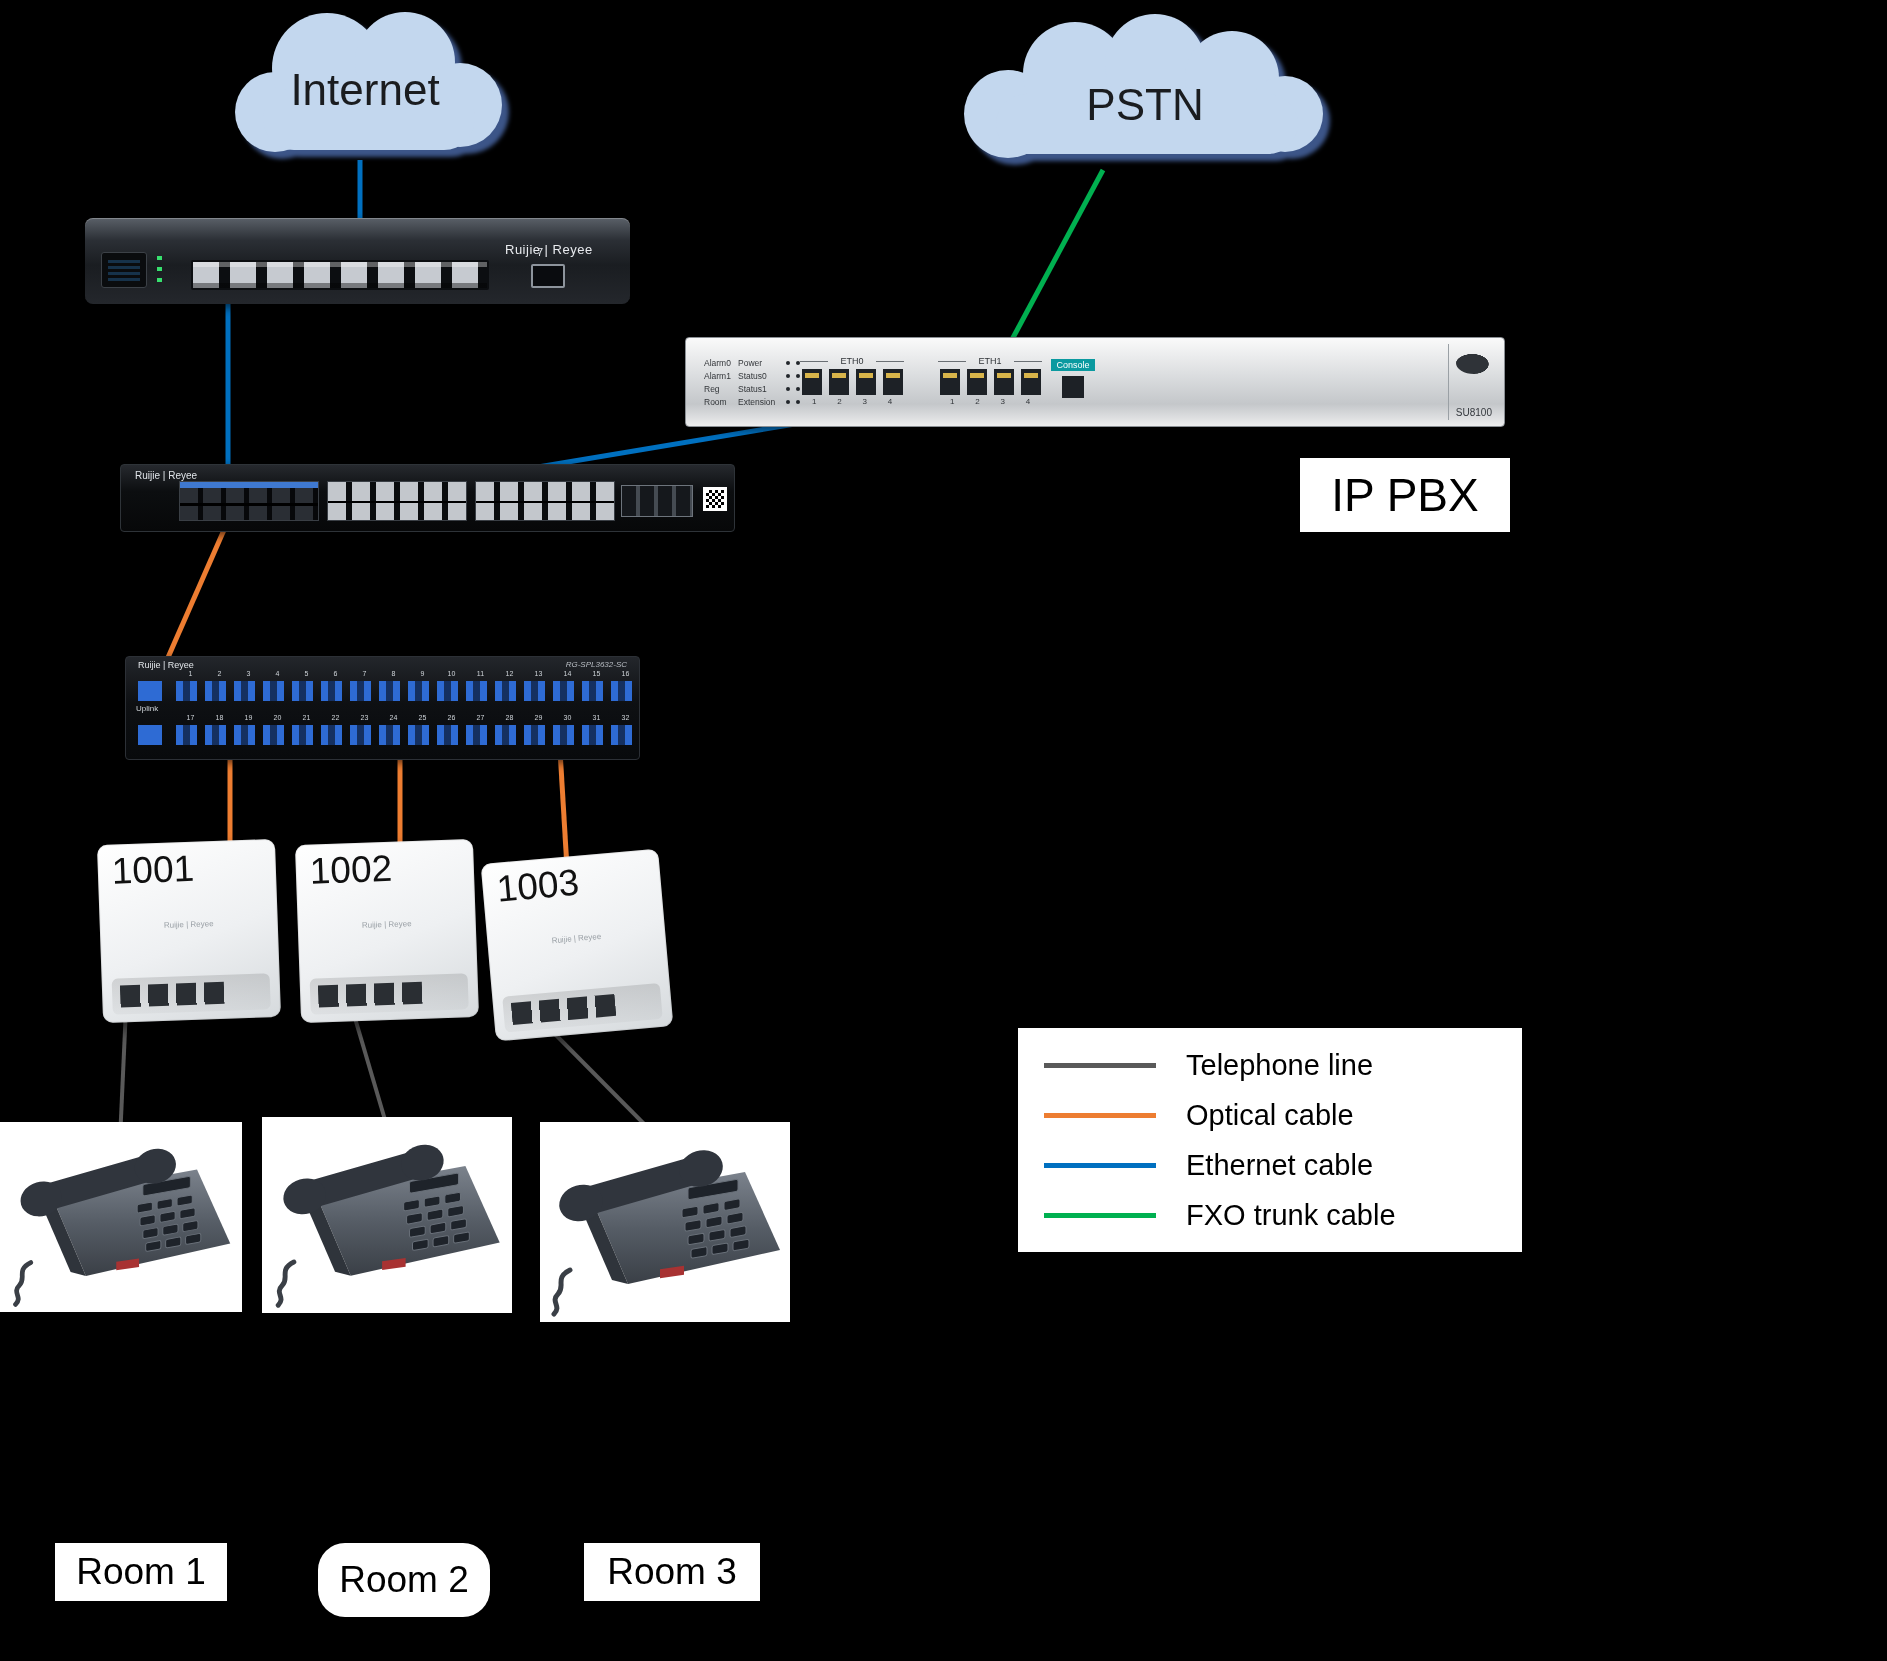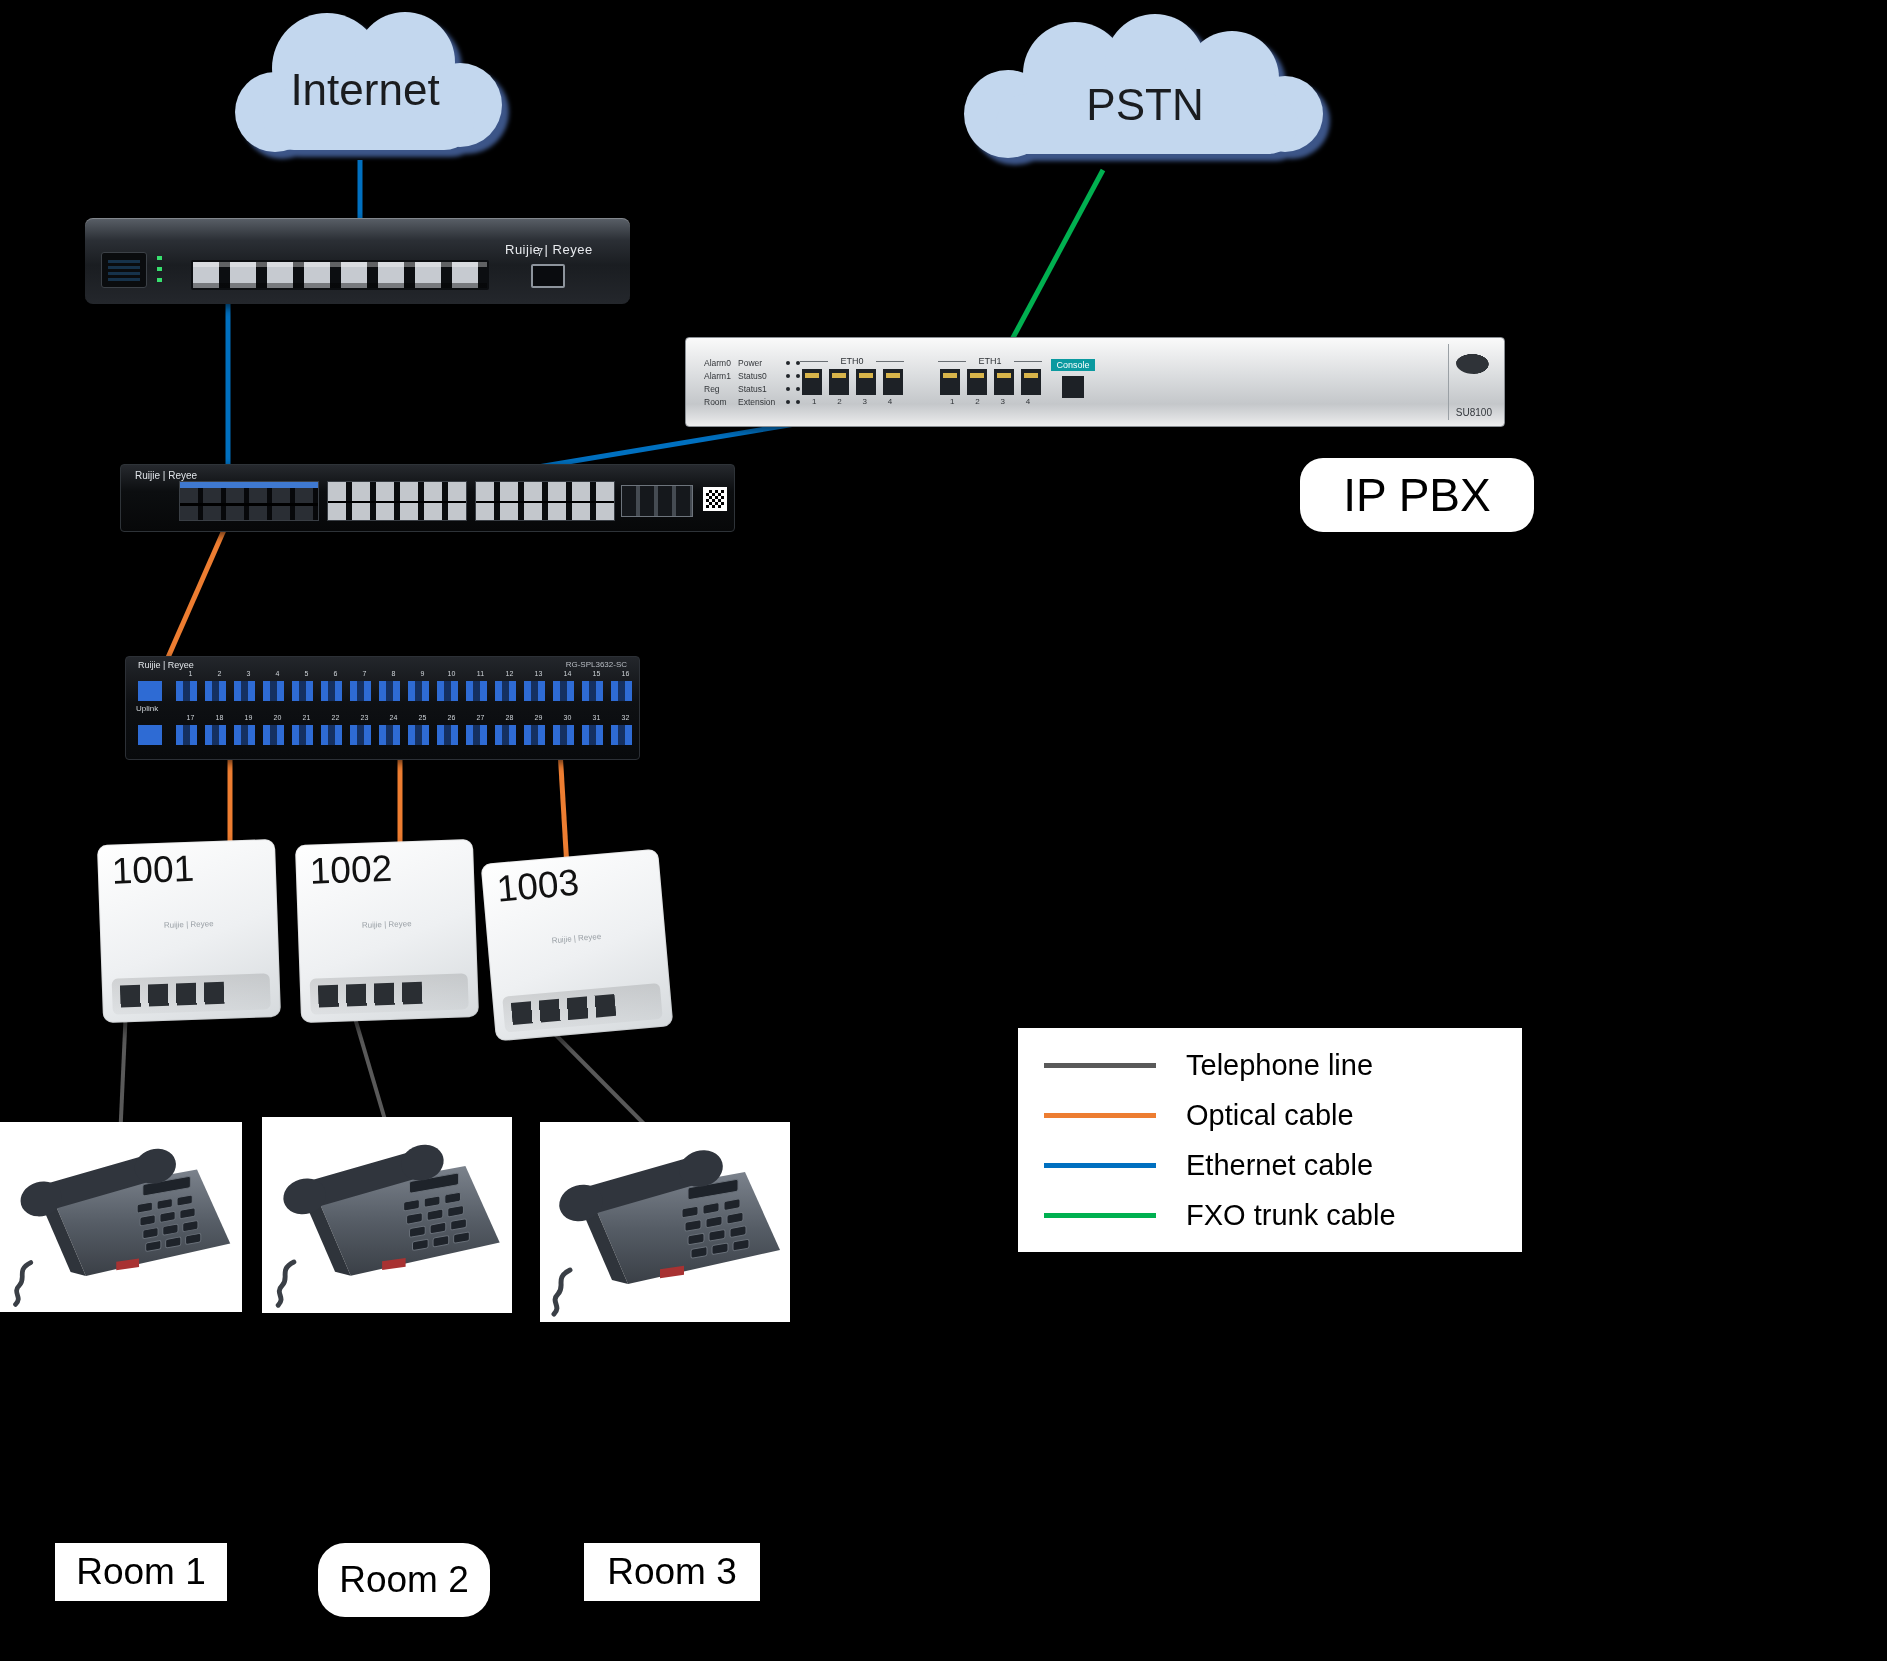--- a/index.html
+++ b/index.html
@@ -57,22 +57,22 @@
   .eth-title::before { left:2px; } .eth-title::after { right:2px; }
   .eth-ports { width:101px; height:26px; margin:3px auto 0;
     background-image:repeating-linear-gradient(90deg,transparent 0 3px,#d8b44a 3px 17px,transparent 17px 27px),
       repeating-linear-gradient(90deg,#1d2126 0 20px,transparent 20px 27px);
     background-size:101px 5px,101px 100%; background-position:0 4px,0 0; background-repeat:no-repeat,repeat; }
   .eth-nums { display:flex; width:101px; margin:2px auto 0; }
   .eth-nums .pn { width:27px; font-size:8px; color:#2f3337; text-align:center; }
   .console { position:absolute; left:362px; top:16px; width:50px; text-align:center; }
   .console-tag { display:inline-block; font-size:9px; color:#fff; background:#0b9aa0; border-radius:0; padding:1px 5px; }
   .console-port { width:22px; height:22px; margin:4px auto 0; background:#1d2126; }
-  .pbx-label-box { left:1300px; top:458px; width:234px; height:74px; background:#fff; display:flex; align-items:center; justify-content:center;
-    font-size:46px; color:#000;border-radius:23px; }
+  .pbx-label-box { left:1300px; top:458px; width:210px; height:74px; background:#fff; display:flex; align-items:center; justify-content:center;
+    font-size:46px; color:#000; }
 
   
   .switch { left:120px; top:464px; width:615px; height:68px; border-radius:4px; border:1px solid #2e3338;
     background:linear-gradient(180deg,#26292e,#0c0e10 40%,#070809);
     box-shadow:0 3px 8px rgba(0,0,0,.6); }
   .switch-brand { position:absolute; left:14px; top:5px; color:#dfe3e8; font-size:10px; white-space:nowrap; }
   .switch-sfp { position:absolute; left:58px; top:16px; width:140px; height:40px; border:1px solid #3a3f45;
     background-image:linear-gradient(180deg,#3f79d0 0 6px,transparent 6px),
       linear-gradient(180deg,transparent 0 21px,#000 21px 24px,transparent 24px),
       repeating-linear-gradient(90deg,#2a2e34 0 18px,#07080a 18px 23px); }
@@ -84,21 +84,21 @@
     background:repeating-linear-gradient(90deg,#15181c 0 14px,#454b52 14px 18px); }
   .switch-qr { position:absolute; left:582px; top:22px; width:24px; height:24px; background:#fff; }
   .switch-qr::after { content:""; position:absolute; left:3px; top:3px; right:3px; bottom:3px;
     background:repeating-conic-gradient(#000 0 25%,#fff 0 50%) 0 0/6px 6px; }
 
   
   .splitter { left:125px; top:656px; width:515px; height:104px; border-radius:4px; border:1px solid #2c3036;
     background:linear-gradient(180deg,#23262b,#0e1013 45%,#080a0c);
     box-shadow:0 3px 8px rgba(0,0,0,.6); }
   .splitter-brand { position:absolute; left:12px; top:3px; color:#e2e6ea; font-size:9px; white-space:nowrap; }
-  .splitter-model { position:absolute; right:12px; top:3px; color:#b8bdc3; font-size:8px; }
+  .splitter-model { position:absolute; right:12px; top:3px; color:#b8bdc3; font-size:8px;font-style:italic; }
   .split-nums { position:absolute; left:50px; width:464px; display:flex; }
   .split-nums .pn { width:29px; text-align:center; font-size:7px; color:#cfd4d9; }
   .nums-top { top:13px; } .nums-bottom { top:57px; }
   .split-row { position:absolute; left:50px; width:464px; height:20px;
     background-image:repeating-linear-gradient(90deg,transparent 0 7px,rgba(0,0,0,.55) 7px 14px,transparent 14px 29px),
       repeating-linear-gradient(90deg,#2e6bd4 0 21px,transparent 21px 29px); }
   .row-top { top:24px; } .row-bottom { top:68px; }
   .uplink-ports { position:absolute; left:12px; top:24px; width:24px; height:64px;
     background-image:linear-gradient(180deg,#2e6bd4 0 20px,transparent 20px 44px,#2e6bd4 44px 64px); }
   .uplink-label { position:absolute; left:10px; top:47px; color:#cfd4d9; font-size:8px; }

